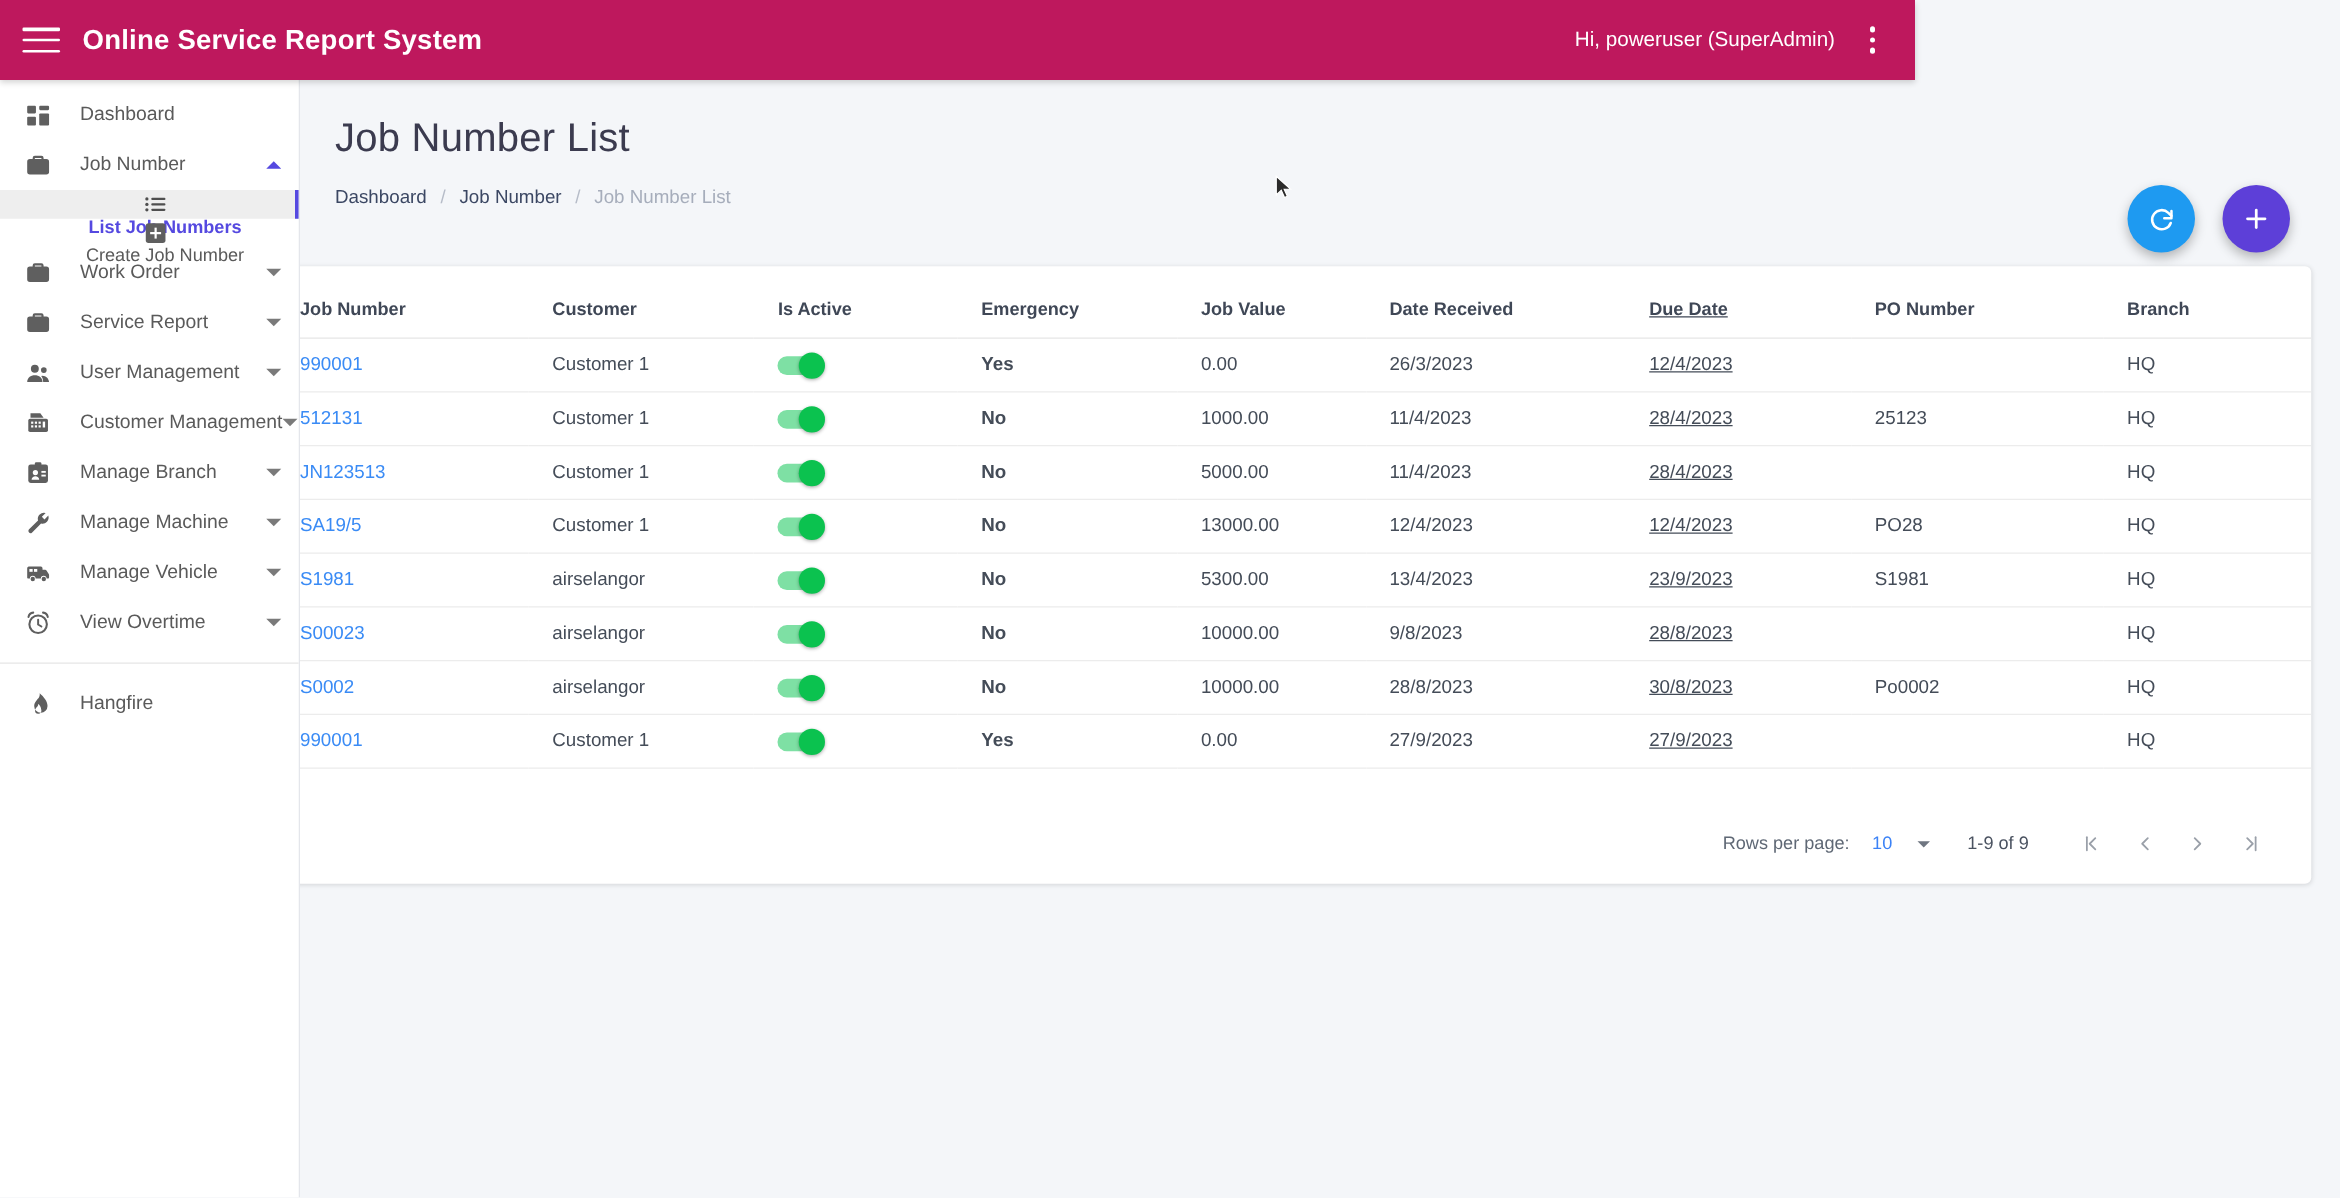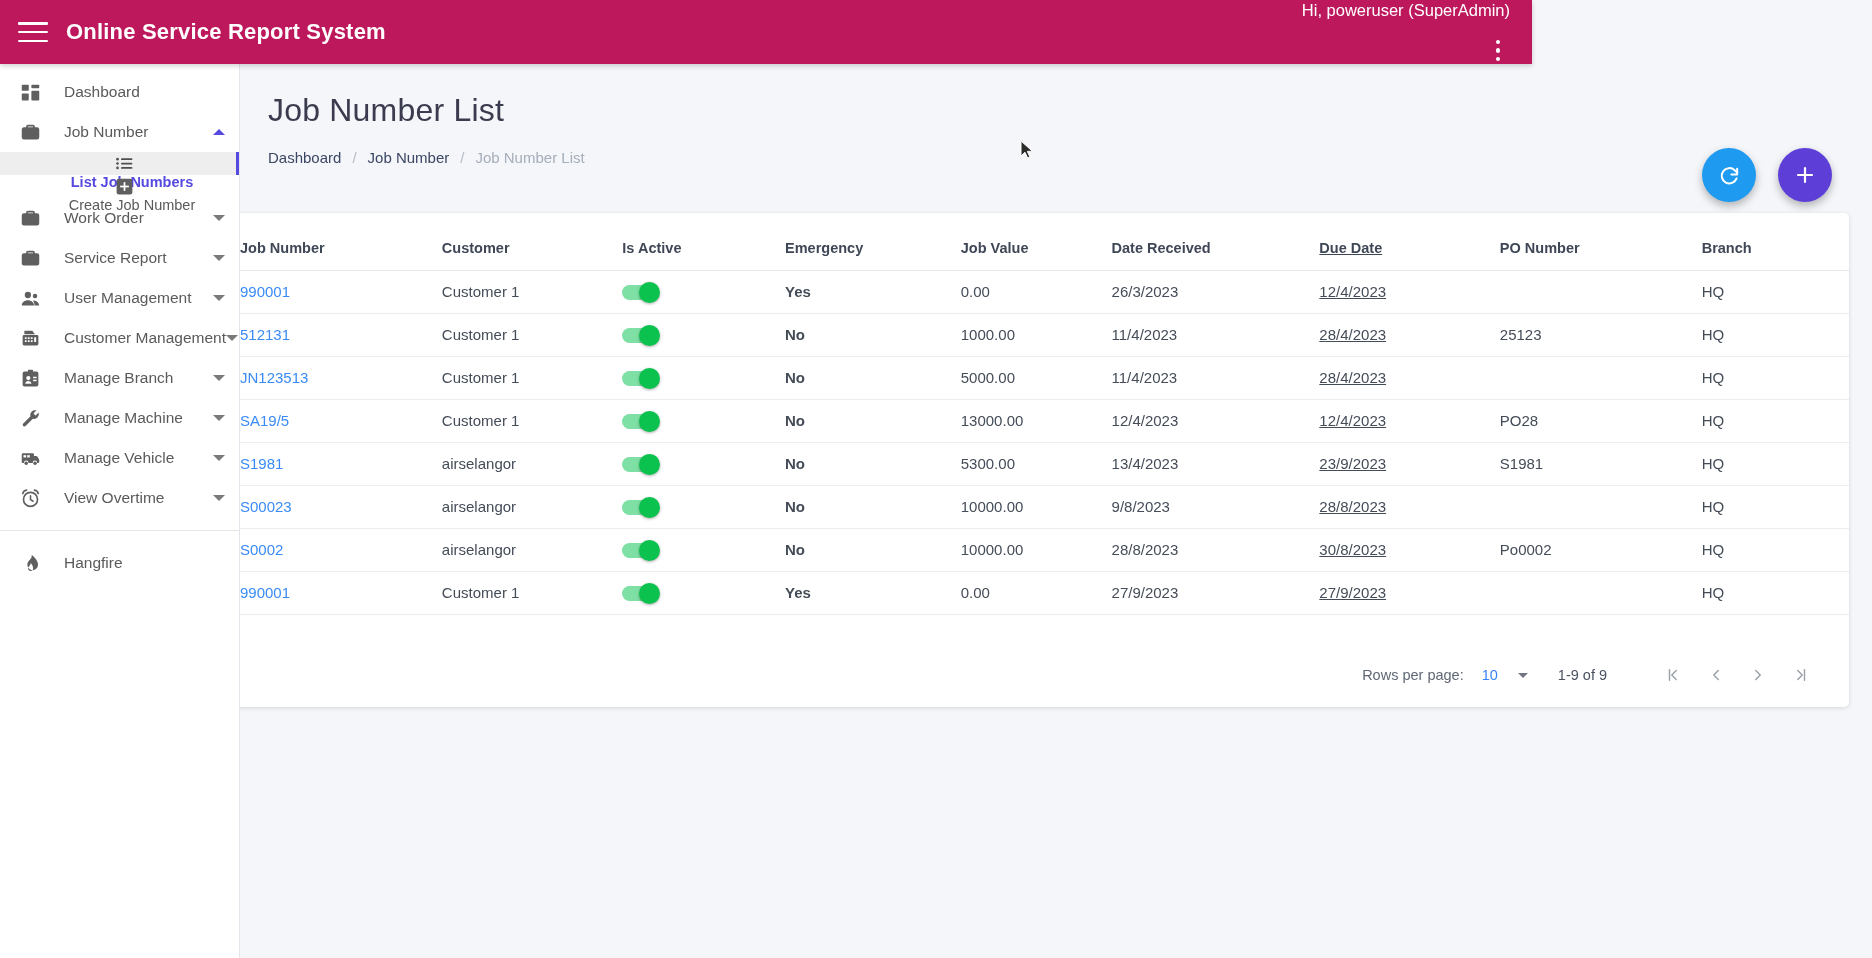--- a/index.html
+++ b/index.html
@@ -32,21 +32,21 @@
     width: 30px; height: 24px;
     display: flex; flex-direction: column; justify-content: space-between;
     cursor: pointer; margin-right: 18px; padding: 2px 0;
   }
   .hamburger i { display: block; height: 2.5px; width: 30px; background: #fff; border-radius: 1px; }
   .app-title {
     font-size: 22px; font-weight: bold; letter-spacing: .2px;
     white-space: nowrap;
   }
   .topbar-right {
-    margin-left: auto; display: flex; align-items: flex-end; gap: 18px; flex-direction: column;
+    margin-left: auto; display: flex; align-items: center; gap: 18px;
   }
   .greeting { font-size: 16.5px; font-weight: normal; white-space: nowrap; }
   .kebab {
     width: 24px; height: 26px; display: flex; flex-direction: column;
     align-items: center; justify-content: center; gap: 4px; cursor: pointer;
   }
   .kebab i { width: 4.5px; height: 4.5px; border-radius: 50%; background: #fff; display: block; }
 
   
   .sidebar {
@@ -198,21 +198,21 @@
   .rpp-select {
     display: flex; align-items: center; gap: 20px; cursor: pointer;
     margin-right: 30px;
   }
   .rpp-value { color: #3b82f6; }
   .rpp-caret {
     width: 0; height: 0;
     border-left: 5px solid transparent; border-right: 5px solid transparent;
     border-top: 5px solid #6f7681;
   }
-  .range-label { margin-right: 46px; color: #4a5260; }
+  .range-label { margin-right: 30px; color: #4a5260; }
   .pg-btn {
     width: 42px; height: 42px; display: flex; align-items: center;
     justify-content: center; cursor: pointer; color: #9aa0a9;
     border-radius: 50%; background: transparent; border: none;
   }
   .cursor {
     position: absolute; left: 1020px; top: 140px;
     width: 14px; height: 20px; z-index: 60; pointer-events: none;
   }
 </style>

